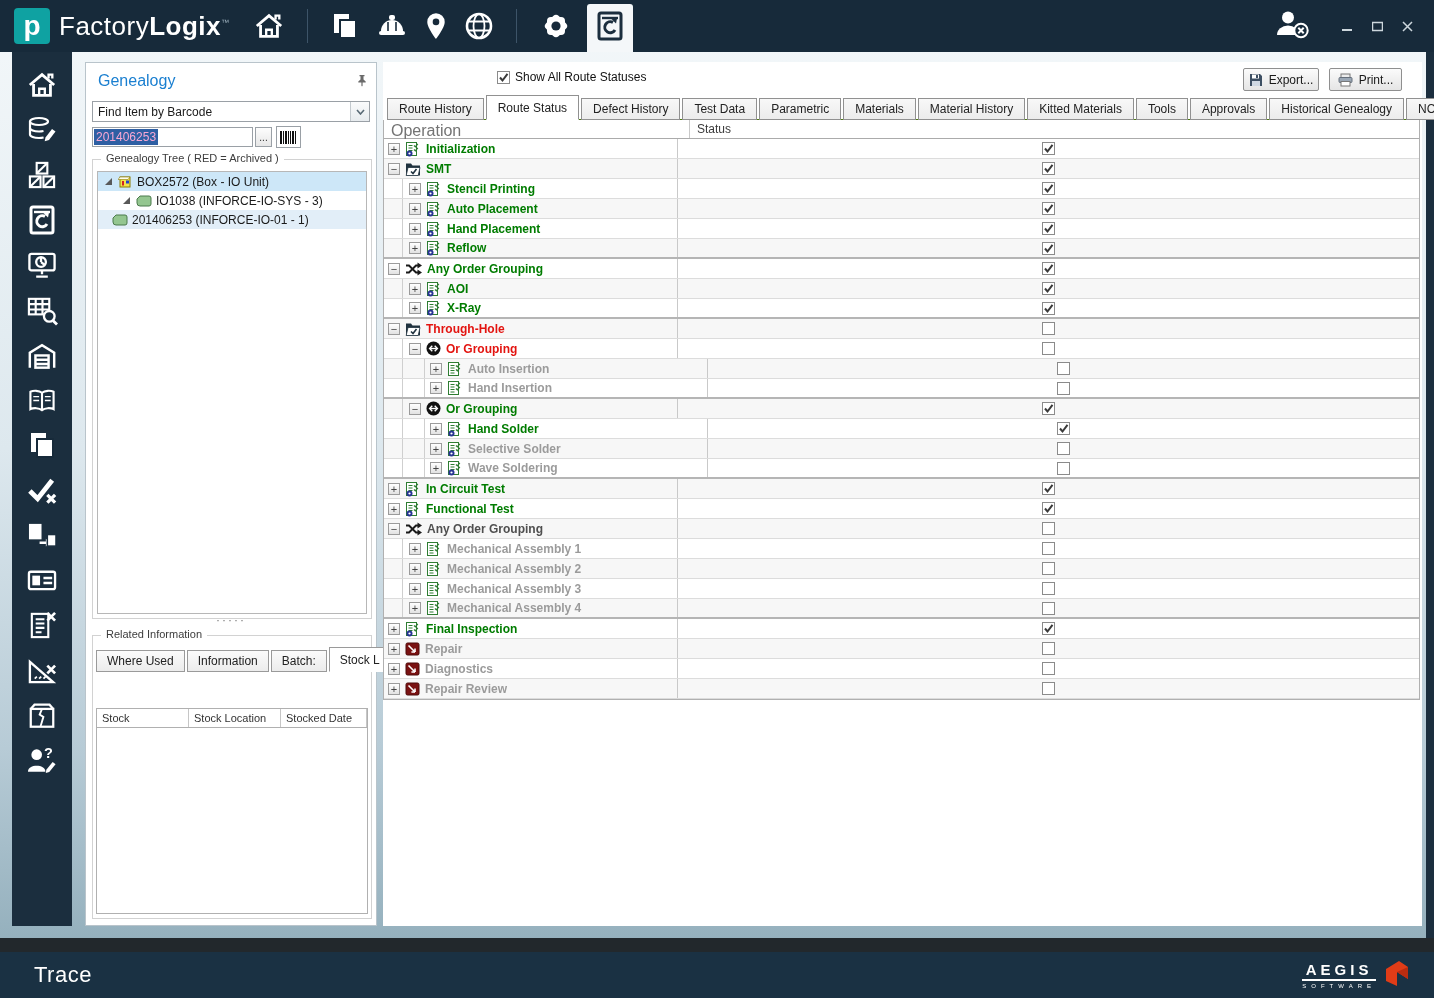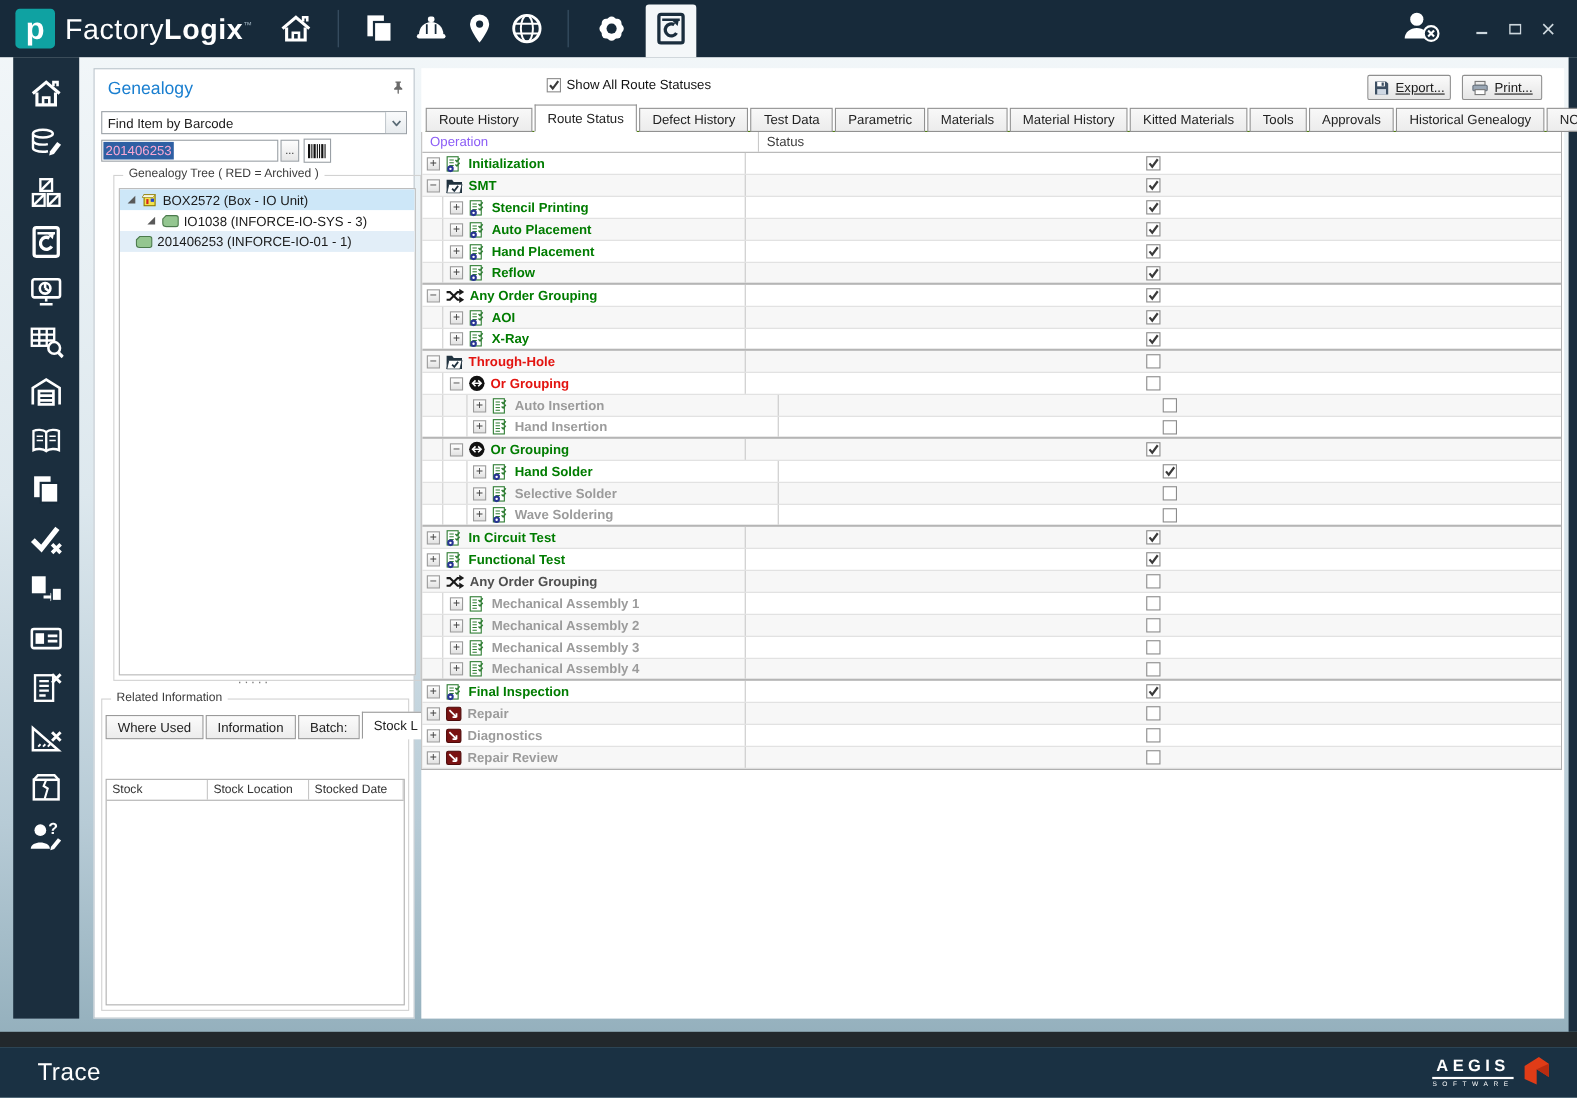--- a/index.html
+++ b/index.html
@@ -51,21 +51,21 @@
     display:flex; align-items:center; justify-content:center; }
   #barcode-input { position:absolute; left:6px; top:64px; width:161px; height:20px; border:1px solid #9aa0a6;
     background:#fff; display:flex; align-items:center; font-size:12px; }
   #barcode-input .sel { background:#2e5fa3; color:#f9a8d4; padding:1px 2px; margin-left:1px; }
   #ellipsis-btn { position:absolute; left:169px; top:64px; width:17px; height:20px; border:1px solid #9aa0a6;
     background:linear-gradient(#fdfdfd,#e7e7e7); font-size:10px; color:#333; display:flex; align-items:flex-end; justify-content:center; padding-bottom:3px; }
   #barcode-btn { position:absolute; left:190px; top:63px; width:25px; height:22px; border:1px solid #9aa0a6;
     background:#fff; display:flex; align-items:center; justify-content:center; }
   .groupbox { position:absolute; border:1px solid #d2d2d2; }
   .groupbox .legend { position:absolute; top:-8px; left:8px; background:#fff; padding:0 5px; font-size:11px; color:#3c3c3c; white-space:nowrap; }
-  #gb-tree { left:17px; top:96px; width:280px; height:460px; }
+  #gb-tree { left:6px; top:96px; width:280px; height:460px; }
   #tree-list { position:absolute; left:4px; top:11px; right:4px; bottom:4px; border:1px solid #b7b7b7; background:#fff; overflow:hidden; }
   .tree-row { height:19px; display:flex; align-items:center; font-size:12px; color:#1a1a1a; white-space:nowrap; }
   .tree-row.sel { background:#cde7f8; }
   .tree-row.sel2 { background:#e2eef8; }
   .tree-exp { width:9px; height:9px; flex:none; display:flex; }
   .tree-ico { margin:0 4px 0 5px; flex:none; display:flex; }
   #splitter-dots { position:absolute; left:0; top:552px; width:100%; text-align:center; font-size:12px; color:#777;
     letter-spacing:2px; line-height:10px; }
   #gb-related { left:6px; top:572px; width:280px; height:284px; }
   #rel-tabs { position:absolute; left:3px; top:11px; right:3px; height:25px; display:flex; align-items:flex-end; }
@@ -77,30 +77,30 @@
   #rel-table { position:absolute; left:3px; top:36px; right:3px; bottom:4px; border:1px solid #b0b0b0; background:#fff;margin-top:36px; }
   #rel-header { display:flex; height:19px; border-bottom:1px solid #b0b0b0; }
   #rel-header .hc { font-size:11px; color:#333; padding:3px 0 0 5px; border-right:1px solid #c6c6c6; }
   
   #main-panel { position:absolute; left:383px; top:62px; width:1039px; height:864px; background:#fff;padding-left:17px; }
   #showall { position:absolute; left:114px; top:8px; display:flex; align-items:center; }
   #showall .lbl { margin-left:5px; font-size:12px; color:#111; }
   .cb { width:13px; height:13px; border:1px solid #8b8b8b; background:#fff; display:flex; align-items:center; justify-content:center; flex:none; }
   .toolbtn { position:absolute; top:6px; height:23px; border:1px solid #8f8f8f; border-radius:2px;
     background:linear-gradient(#fbfbfb,#e5e5e5); font-size:12px; color:#1a1a1a;
-    display:flex; align-items:center; justify-content:center; gap:6px;text-decoration:underline; }
+    display:flex; align-items:center; justify-content:center; gap:6px; }
   #export-btn { left:860px; width:76px; } #print-btn { left:946px; width:73px; }
   #main-tabs { position:absolute; left:4px; top:33px; width:1033px; height:25px; display:flex; align-items:flex-end;
     border-bottom:1px solid #4d7c0f; }
   .mtab { border:1px solid #919191; background:linear-gradient(#f8f8f8,#ececec); height:22px; margin-right:2px;
     font-size:12px; color:#222; display:flex; align-items:center; padding:0 11px; white-space:nowrap; margin-bottom:-1px; }
   .mtab.sel { background:#fff; height:25px; border-bottom:1px solid #fff; }
   #optable { position:absolute; left:0px; top:58px; width:1037px; border:1px solid #b0b0b0; border-top:none; background:#fff; }
   #ophead { display:flex; height:19px; border-bottom:1px solid #ababab; background:#fff; }
-  #ophead .h1 { width:306px; border-right:1px solid #c9c9c9; font-size:12px; color:#8b5cf6; padding:2px 0 0 7px; }
+  #ophead .h1 { width:306px; border-right:1px solid #c9c9c9; font-size:16px; color:#737373; padding:2px 0 0 7px; }
   #ophead .h2 { flex:1; font-size:12px; color:#3b3b3b; padding:2px 0 0 7px; }
   .trow { display:flex; height:20px; border-bottom:1px solid #dcdcdc; background:#fff; }
   .trow.alt { background:#f7f7f7; }
   .trow.gend { border-bottom:2px solid #b5b5b5; }
   .opcell { width:294px; border-right:1px solid #c9c9c9; display:flex; align-items:center; }
   .opcell.wide { width:324px; }
   .lvl1 .opcell { background-image:linear-gradient(#cfcfcf,#cfcfcf); background-position:18px 0; background-size:1px 100%; background-repeat:no-repeat; }
   .lvl2 .opcell { background-image:linear-gradient(#cfcfcf,#cfcfcf),linear-gradient(#cfcfcf,#cfcfcf);
     background-position:18px 0,40px 0; background-size:1px 100%,1px 100%; background-repeat:no-repeat,no-repeat; }
   .expander { width:12px; height:12px; border:1px solid #9b9b9b; background:linear-gradient(#ffffff,#e2e2e2);

